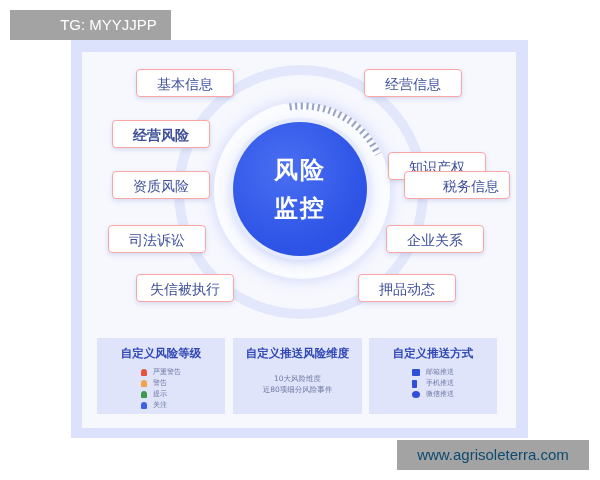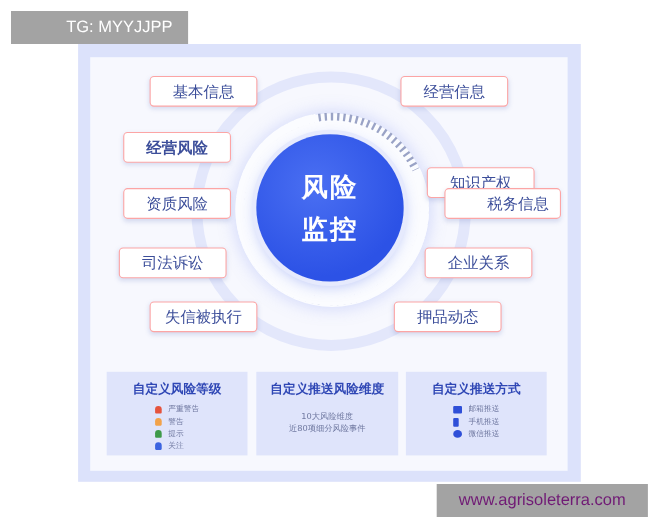--- a/index.html
+++ b/index.html
@@ -1,18 +1,18 @@
 <!DOCTYPE html>
 <html><head>
 <meta charset="utf-8">
 <style>
   html,body{margin:0;padding:0;}
   body{width:600px;height:480px;background:#ffffff;position:relative;overflow:hidden;font-family:"DejaVu Sans",sans-serif;}
   .tag{position:absolute;left:10px;top:10px;width:125px;height:30px;background:#a3a3a3;color:#fff;font-family:"Liberation Sans",sans-serif;font-size:15px;line-height:30px;text-align:center;padding-left:36px;}
-  .site{position:absolute;left:397px;top:440px;width:192px;height:30px;background:#a3a3a3;color:#701a75;font-family:"Liberation Sans",sans-serif;font-size:15px;line-height:30px;text-align:center;}
+  .site{position:absolute;left:397px;top:440px;width:192px;height:30px;background:#a3a3a3;color:#0c4a6e;font-family:"Liberation Sans",sans-serif;font-size:15px;line-height:30px;text-align:center;}
   .frame{position:absolute;left:71px;top:40px;width:457px;height:398px;background:#dce2fb;}
   .panel{position:absolute;left:82px;top:52px;width:434px;height:376px;background:#f7f8fe;}
   .ring-outer{position:absolute;left:174px;top:65px;width:254px;height:254px;border-radius:50%;border:10px solid #e3e7fb;box-sizing:border-box;}
   .ring-inner{position:absolute;left:214px;top:103px;width:176px;height:176px;border-radius:50%;background:#fbfcff;box-shadow:0 0 16px rgba(120,140,240,0.35);}
   .ticks{position:absolute;left:210px;top:98px;width:184px;height:184px;}
   .core{position:absolute;left:233px;top:122px;width:134px;height:134px;border-radius:50%;background:radial-gradient(circle at 40% 35%,#4a6ff2,#2c52e6 70%);box-shadow:0 0 0 4px #e6eafd,0 4px 14px rgba(45,80,230,0.35);color:#fff;font-weight:bold;font-size:24px;text-align:center;display:flex;flex-direction:column;justify-content:center;line-height:38px;letter-spacing:2px;}
   .pill{position:absolute;height:28px;background:#fff;border:1px solid #fca5a5;border-radius:4px;box-shadow:0 2px 4px rgba(120,135,200,0.25);color:#3c4e9a;font-size:14px;line-height:28px;text-align:center;box-sizing:border-box;}
   .box{position:absolute;top:338px;height:76px;background:#dfe4fb;text-align:center;}
   .box-title{color:#2f47b5;font-size:11.5px;font-weight:bold;margin-top:8px;}
   .box-list{margin-top:6px;font-size:7px;color:#6f78a0;line-height:11px;display:inline-block;text-align:left;}

